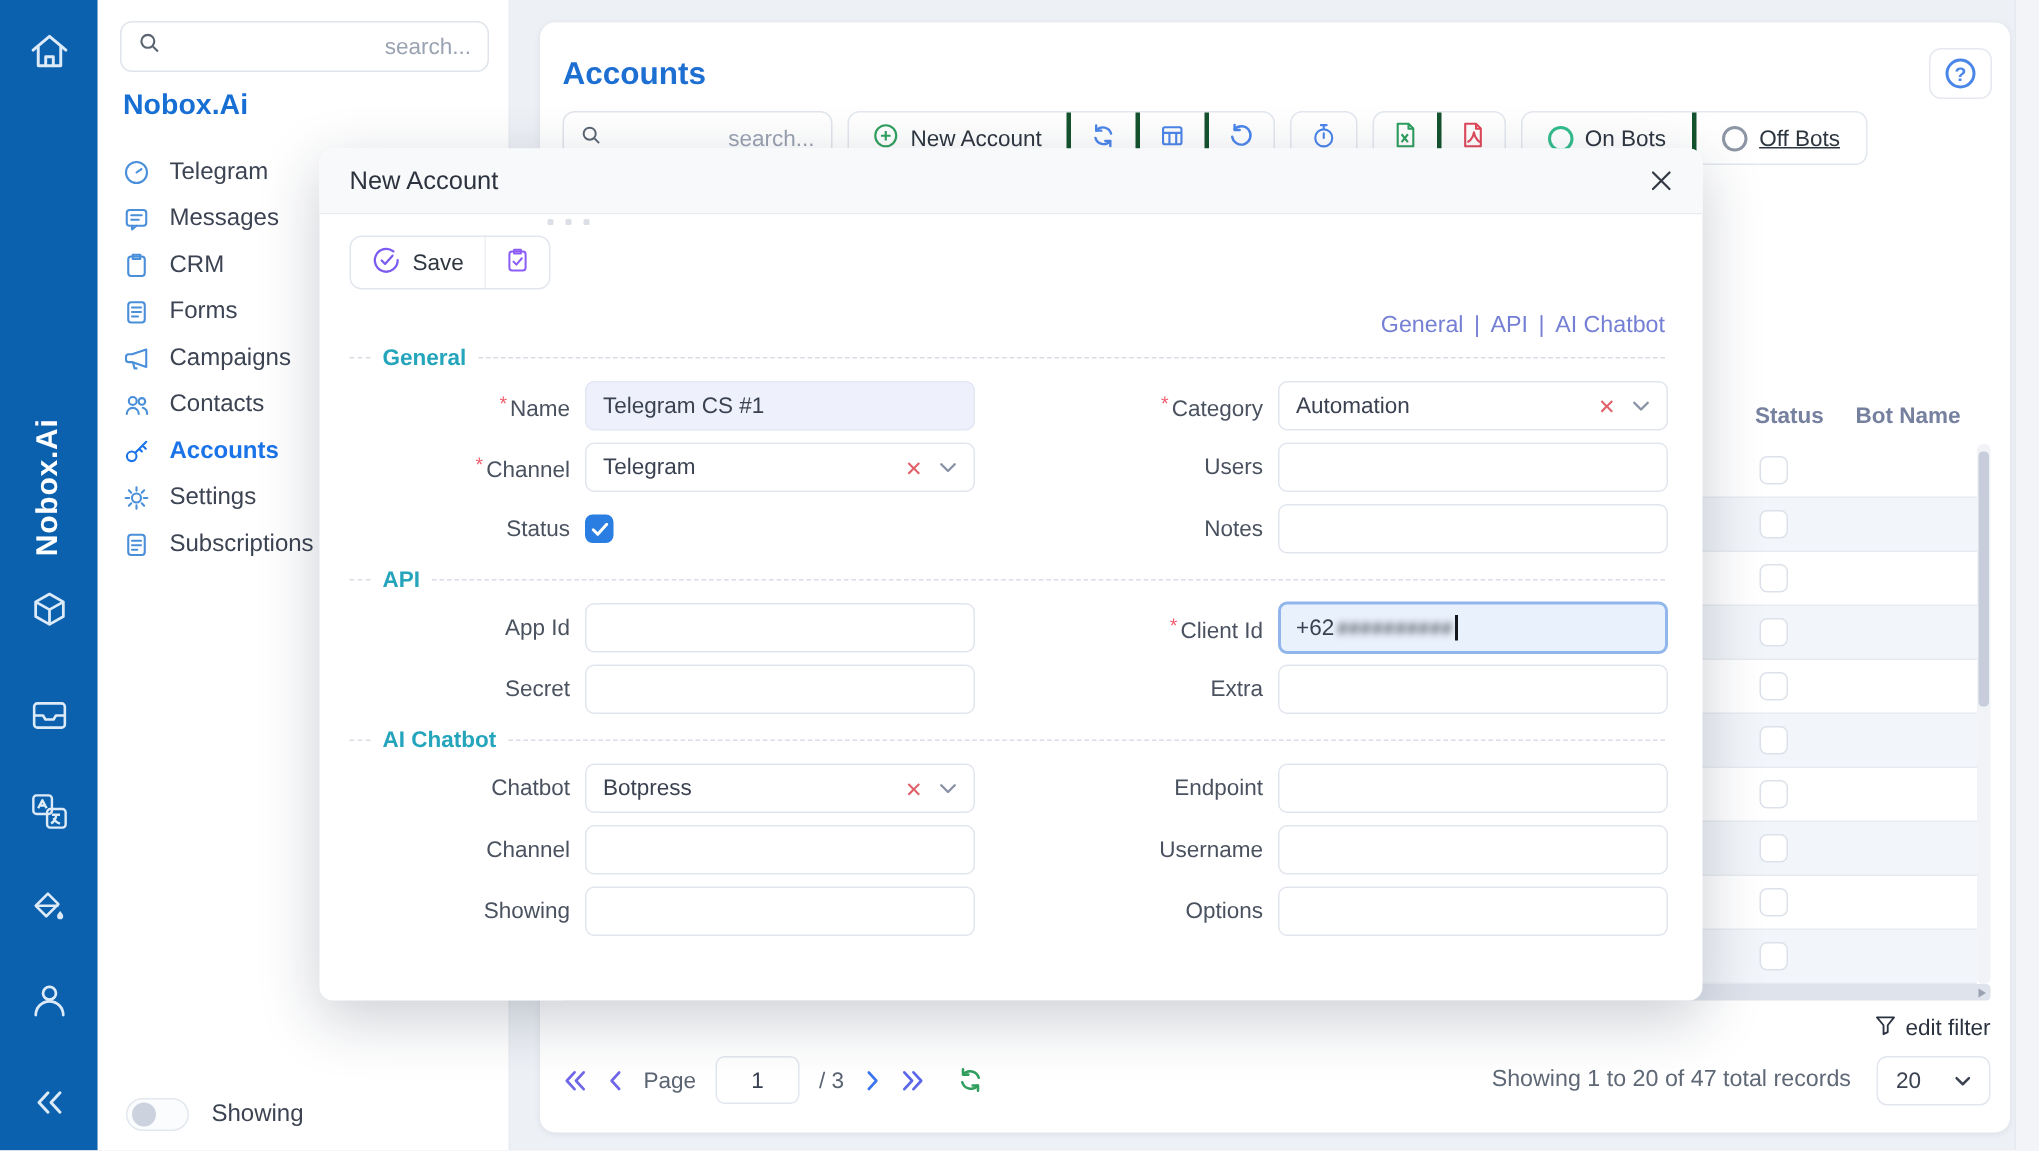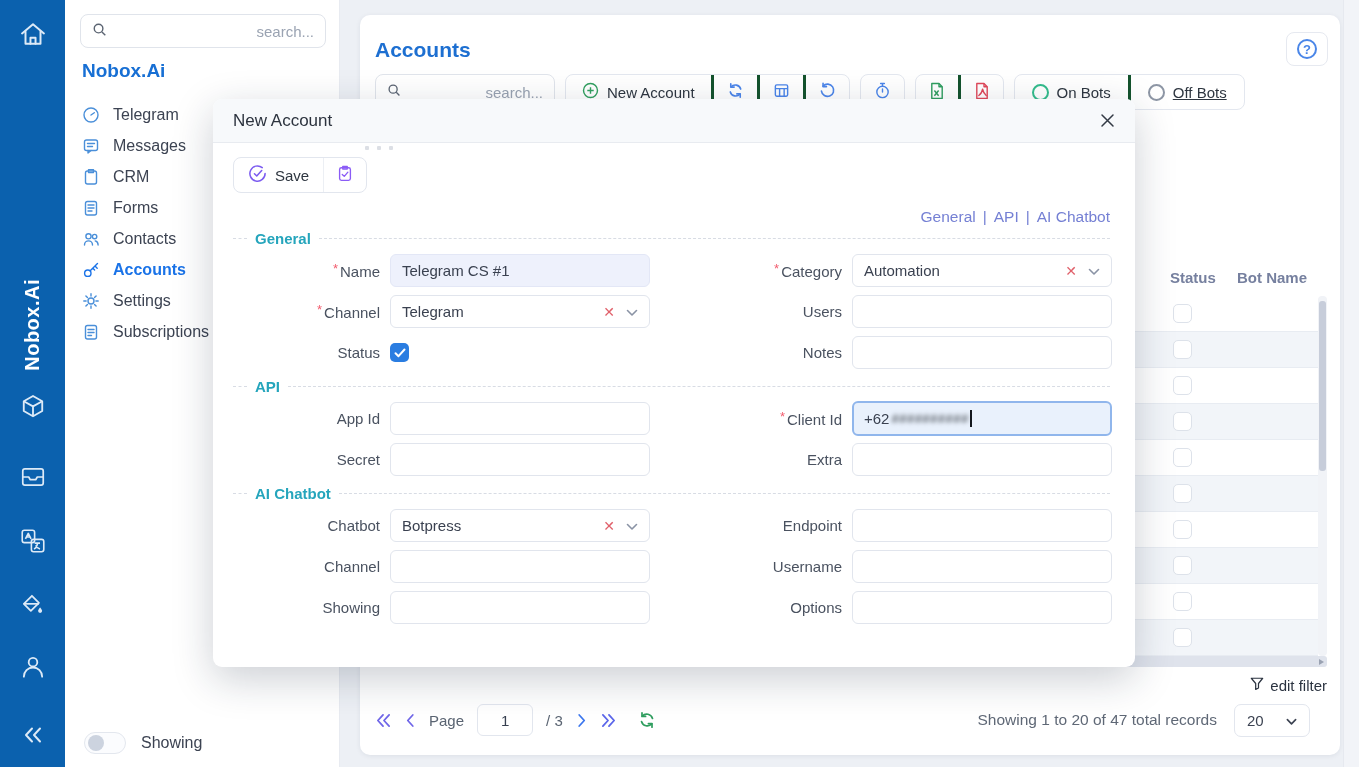--- a/index.html
+++ b/index.html
@@ -52,21 +52,21 @@
   .trow { height:36px; border-bottom:1px solid #e8ecf2; position:relative; background:#fff; }
   .trow:nth-child(even) { background:#f2f5f9; }
   .row-cb { position:absolute; left:798px; top:8px; width:19px; height:19px; border:1px solid #dde2ea; border-radius:5px; background:#fff; cursor:pointer; }
   .vscroll { position:absolute; right:0; top:34px; width:9px; height:360px; background:#f1f3f7; border-radius:4px; }
   .vthumb { position:absolute; top:5px; left:1px; width:7px; height:170px; background:#c7cdda; border-radius:3px; }
   .hscroll { position:absolute; left:0; bottom:0; height:11px; width:100%; background:#dfe3ec; border-radius:3px; }
   .hscroll::after { content:''; position:absolute; right:3px; top:3px; border-left:5px solid #9aa2b2; border-top:3px solid transparent; border-bottom:3px solid transparent; }
 
   .edit-filter { position:absolute; right:13px; top:661px; display:flex; gap:6px; align-items:center; font-size:15px; color:#2b3340; cursor:pointer; }
 
-  .footer { position:absolute; left:15px; right:30px; top:687px; height:36px; display:flex; align-items:center; justify-content:space-between; }
+  .footer { position:absolute; left:15px; right:13px; top:687px; height:36px; display:flex; align-items:center; justify-content:space-between; }
   .pager { display:flex; align-items:center; gap:13px; }
   .pg-ico { display:flex; align-items:center; cursor:pointer; }
   .pg-label { font-size:15px; color:#5a6472; }
   .page-input { width:56px; height:32px; border:1px solid #e2e6ee; border-radius:6px; text-align:center; font-size:15px; color:#374050; outline:none; font-family:inherit; }
   .showing-group { display:flex; align-items:center; gap:17px; }
   .showing { color:#5f6876; font-size:15.5px; }
   .size-select { width:76px; height:33px; border:1px solid #e2e6ee; border-radius:7px; display:flex; align-items:center; justify-content:space-between; padding:0 12px; font-size:15px; color:#3c4352; cursor:pointer; background:#fff; }
 
   
   .page-scroll { position:absolute; right:0; top:0; width:16px; height:100%; background:#f2f4f8; border-left:1px solid #e6e9ef; z-index:4; }
@@ -205,20 +205,29 @@
         <span class="nico">
             <svg width="18" height="18" viewBox="0 0 18 18" fill="none" stroke="currentColor" stroke-width="1.4" stroke-linecap="round" stroke-linejoin="round">
               <rect x="3.5" y="2.5" width="11" height="13.5" rx="2"></rect>
               <path d="M6 6h6M6 9h6M6 12h4"></path>
             </svg>
           </span>
         <span>Forms</span>
       </div>
       <div class="nav-item">
         <span class="nico">
+            <svg width="18" height="18" viewBox="0 0 18 18" fill="none" stroke="currentColor" stroke-width="1.4" stroke-linejoin="round">
+              <path d="M15.5 3 6 6.2H3.8A1.8 1.8 0 0 0 2 8v1.6a1.8 1.8 0 0 0 1.8 1.8H6l9.5 3.2z"></path>
+              <path d="M6.7 11.6l1 4h1.9"></path>
+            </svg>
+          </span>
+        <span>Campaigns</span>
+      </div>
+      <div class="nav-item">
+        <span class="nico">
             <svg width="18" height="18" viewBox="0 0 18 18" fill="none" stroke="currentColor" stroke-width="1.4" stroke-linecap="round">
               <circle cx="6.5" cy="6.3" r="2.6"></circle>
               <path d="M2.5 15c0-2.3 1.8-4.1 4-4.1s4 1.8 4 4.1"></path>
               <circle cx="12.6" cy="6.6" r="2.2"></circle>
               <path d="M13.2 10.9c1.7.4 2.9 2 2.9 4.1"></path>
             </svg>
           </span>
         <span>Contacts</span>
       </div>
       <div class="nav-item active">

